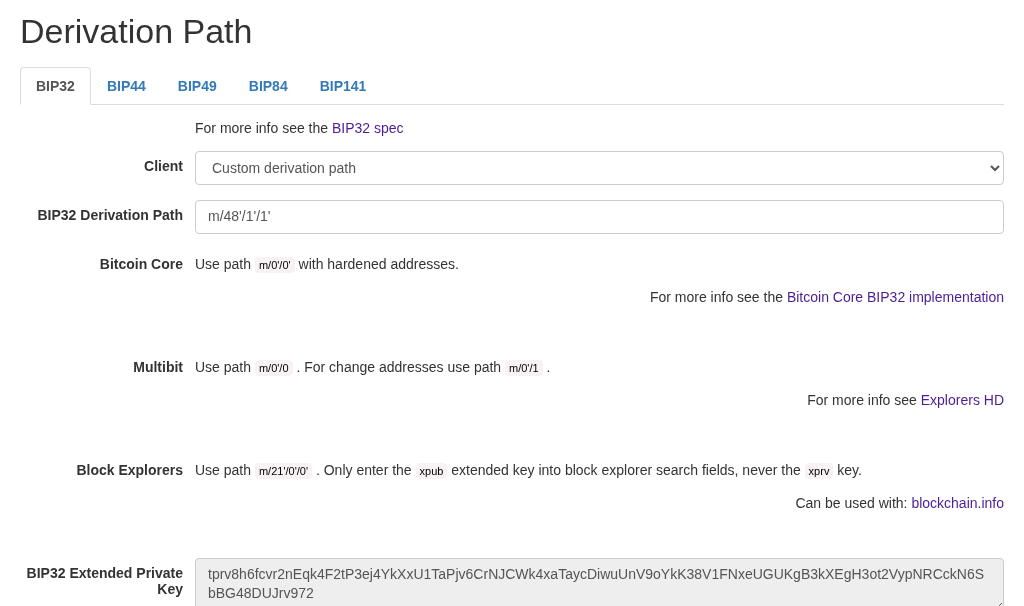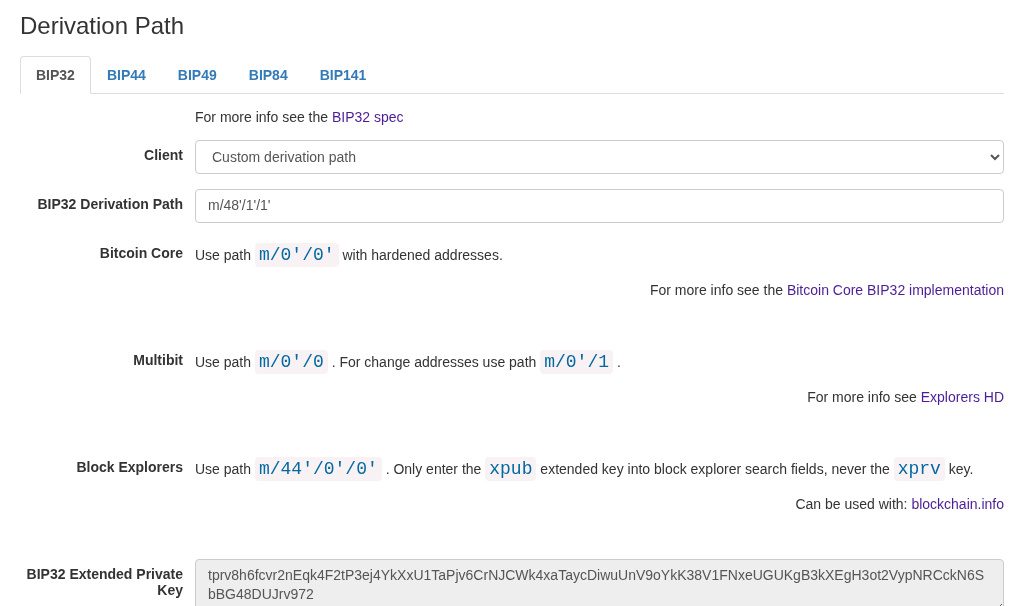--- a/index.html
+++ b/index.html
@@ -4,21 +4,21 @@
   <style>
     * { box-sizing: border-box; margin: 0; padding: 0; }
     body {
       font-family: -apple-system, BlinkMacSystemFont, "Helvetica Neue", Helvetica, Arial, sans-serif;
       font-size: 14px;
       color: #333;
       background: #fff;
       padding: 12px 20px 30px 20px;
     }
     h2 {
-      font-size: 24px;
+      font-size: 34px;
       font-weight: 500;
       color: #333;
       margin-bottom: 16px;
     }
     .nav-tabs {
       list-style: none;
       border-bottom: 1px solid #ddd;
       display: flex;
       margin-bottom: 15px;
     }
@@ -78,24 +78,24 @@
       word-break: break-all;
     }
     select {
       height: 34px;
       background: #fff;
     }
 
     a.link { color: #4c1d95; text-decoration: none; cursor: pointer; }
 
     code {
-      font-family: Liberation Mono, monospace;
-      font-size: 18px;
+      font-family: Liberation Sans, sans-serif;
+      font-size: 11px;
       padding: 2px 4px;
-      color: #0369a1;
+      color: #000000;
       background: #f9f2f4;
       border-radius: 4px;
     }
 
     .intro { margin-left: 175px; margin-bottom: 15px; }
 
     .spacer { height: 32px; }
   </style>
 </head>
 <body>
@@ -165,21 +165,21 @@
     </p>
   </div>
 </div>
 
 <div class="spacer"></div>
 
 <div class="form-group">
   <label class="form-label">Block Explorers</label>
   <div class="form-content">
     <p>
-      <span>Use path </span><code>m/44'/0'/0'</code><span> . Only enter the </span><code>xpub</code><span> extended key into block explorer search fields, never the </span><code>xprv</code><span> key.</span>
+      <span>Use path </span><code>m/21'/0'/0'</code><span> . Only enter the </span><code>xpub</code><span> extended key into block explorer search fields, never the </span><code>xprv</code><span> key.</span>
     </p>
     <p>
       <span>Can be used with: </span><a class="link">blockchain.info</a>
     </p>
   </div>
 </div>
 
 <div class="spacer"></div>
 
 <div class="form-group">

